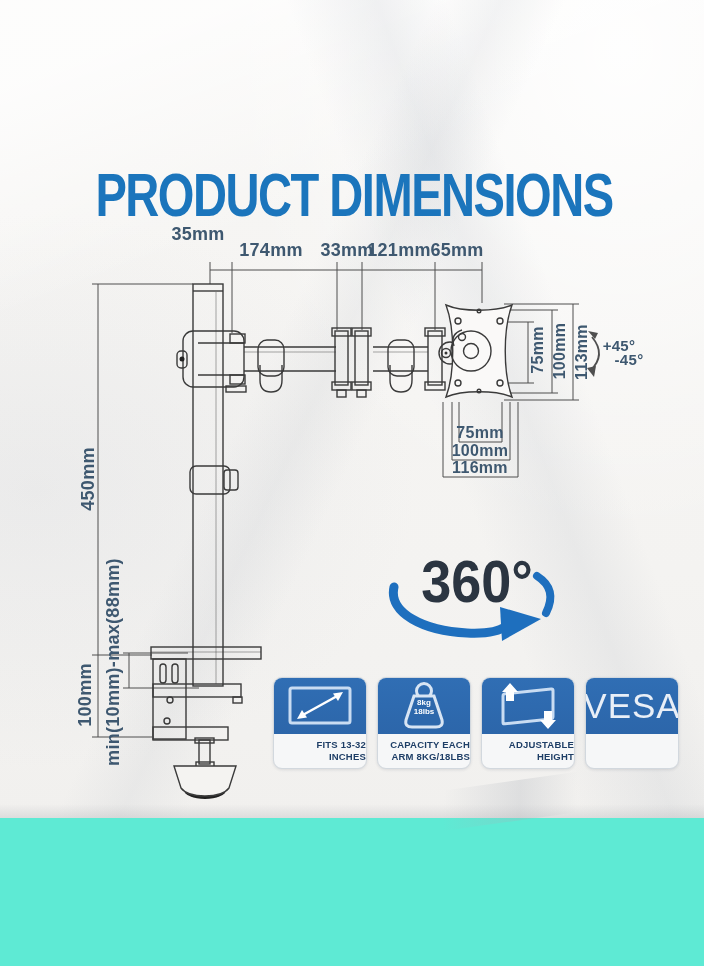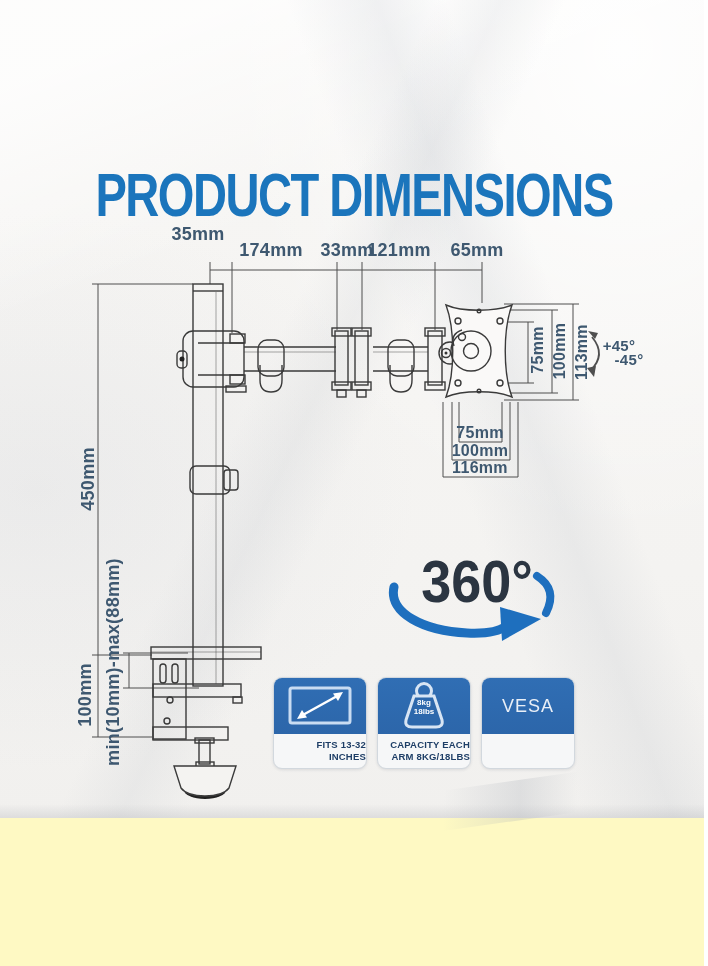--- a/index.html
+++ b/index.html
@@ -1,16 +1,16 @@
 <!DOCTYPE html>
 <html><head>
 <meta charset="utf-8">
 <style>
   html,body{margin:0;padding:0;background:#ffffff;}
-  .canvas{position:relative;width:704px;height:966px;overflow:hidden;background:#fef9c3;
+  .canvas{position:relative;width:704px;height:966px;overflow:hidden;background:#5eead4;
           font-family:"Liberation Sans",sans-serif;}
   .paper{position:absolute;left:0;top:0;width:708px;height:818px;
     background:
       linear-gradient(115deg, transparent 40%, rgba(185,190,197,.16) 46%, transparent 52%),
       linear-gradient(70deg, transparent 58%, rgba(180,186,195,.18) 67%, transparent 74%),
       linear-gradient(160deg, rgba(255,255,255,.75) 8%, transparent 30%),
       radial-gradient(ellipse at 88% 6%, rgba(255,255,255,.9), transparent 45%),
       radial-gradient(ellipse at 5% 60%, rgba(205,208,214,.25), transparent 40%),
       linear-gradient(180deg,#f7f6f4 0%,#f4f3f1 70%,#f1f0ee 100%);}
   .paper:after{content:"";position:absolute;left:0;bottom:0;width:100%;height:14px;
@@ -31,21 +31,21 @@
   .badges{position:absolute;left:273px;top:677px;display:flex;gap:10px;}
   .badge{width:92px;height:90px;border-radius:9px;overflow:hidden;background:#f6f7f8;
       border:1px solid #d2d8de;box-shadow:0 1px 3px rgba(40,50,70,.12);
       display:flex;flex-direction:column;}
   .badge-top{height:56px;background:linear-gradient(180deg,#306eb4,#2c66aa);
       display:flex;align-items:center;justify-content:center;position:relative;}
   .badge-bottom{flex:1;display:flex;flex-direction:column;align-items:flex-end;justify-content:center;
       font-size:9.5px;font-weight:700;color:#1e3e66;line-height:1.3;letter-spacing:.2px;text-align:center;}
   .kb-text{position:absolute;left:0;top:20px;width:100%;text-align:center;color:#ffffff;
       font-size:8px;font-weight:700;line-height:1.15;}
-  .vesa-word{font-size:18px;font-weight:400;color:#e9eff7;letter-spacing:1px;}
+  .vesa-word{font-size:35px;font-weight:400;color:#e9eff7;letter-spacing:1px;}
 </style>
 </head>
 <body>
 
 <div class="canvas">
   <div class="paper"></div>
   <div class="crease"></div>
 
   <h1 class="title">PRODUCT DIMENSIONS</h1>
 
@@ -194,21 +194,21 @@
       <path d="M394,587 C388,613 424,631 467,633 C489,634 501,630 506,626" stroke="#1e6fbe" stroke-width="9" fill="none" stroke-linecap="round"></path>
       <polygon points="500,607 541,619 502,641" fill="#1e6fbe"></polygon>
       <path d="M546,613 C554,597 551,585 537,576" stroke="#1e6fbe" stroke-width="8" fill="none" stroke-linecap="round"></path>
     </g>
   </svg>
 
   <div class="dim f18" style="left:198px;top:234px">35mm</div>
   <div class="dim f18" style="left:271px;top:250px">174mm</div>
   <div class="dim f18" style="left:347px;top:250px">33mm</div>
   <div class="dim f18" style="left:399px;top:250px">121mm</div>
-  <div class="dim f18" style="left:477px;top:250px">65mm</div>
+  <div class="dim f18" style="left:457px;top:250px">65mm</div>
 
   <div class="dim rot f16" style="left:538px;top:350px">75mm</div>
   <div class="dim rot f16" style="left:560px;top:351px">100mm</div>
   <div class="dim rot f16" style="left:582px;top:352px">113mm</div>
 
   <div class="dim f15" style="left:619px;top:345px">+45°</div>
   <div class="dim f15" style="left:629px;top:359px">-45°</div>
 
   <div class="dim f16" style="left:480px;top:433px">75mm</div>
   <div class="dim f16" style="left:480px;top:451px">100mm</div>
@@ -247,20 +247,35 @@
           <div>8kg</div>
           <div>18lbs</div>
         </div>
       </div>
       <div class="badge-bottom">
         <span>CAPACITY EACH</span>
         <span>ARM 8KG/18LBS</span>
       </div>
     </div>
 
+    <div class="badge">
+      <div class="badge-top">
+        <svg width="76" height="50" viewBox="0 0 76 50">
+          <g transform="translate(13,13) skewY(-6)">
+            <rect x="0" y="0" width="50" height="30" rx="2" stroke="#c9dcf2" stroke-width="3" fill="none"></rect>
+          </g>
+          <polygon points="20,2 28,11 24,11 24,20 16,20 16,11 12,11" fill="#ffffff"></polygon>
+          <polygon points="58,48 50,39 54,39 54,30 62,30 62,39 66,39" fill="#ffffff"></polygon>
+        </svg>
+      </div>
+      <div class="badge-bottom">
+        <span>ADJUSTABLE</span>
+        <span>HEIGHT</span>
+      </div>
+    </div>
 
     <div class="badge">
       <div class="badge-top">
         <div class="vesa-word">VESA</div>
       </div>
     </div>
 
   </div>
 </div>
 

